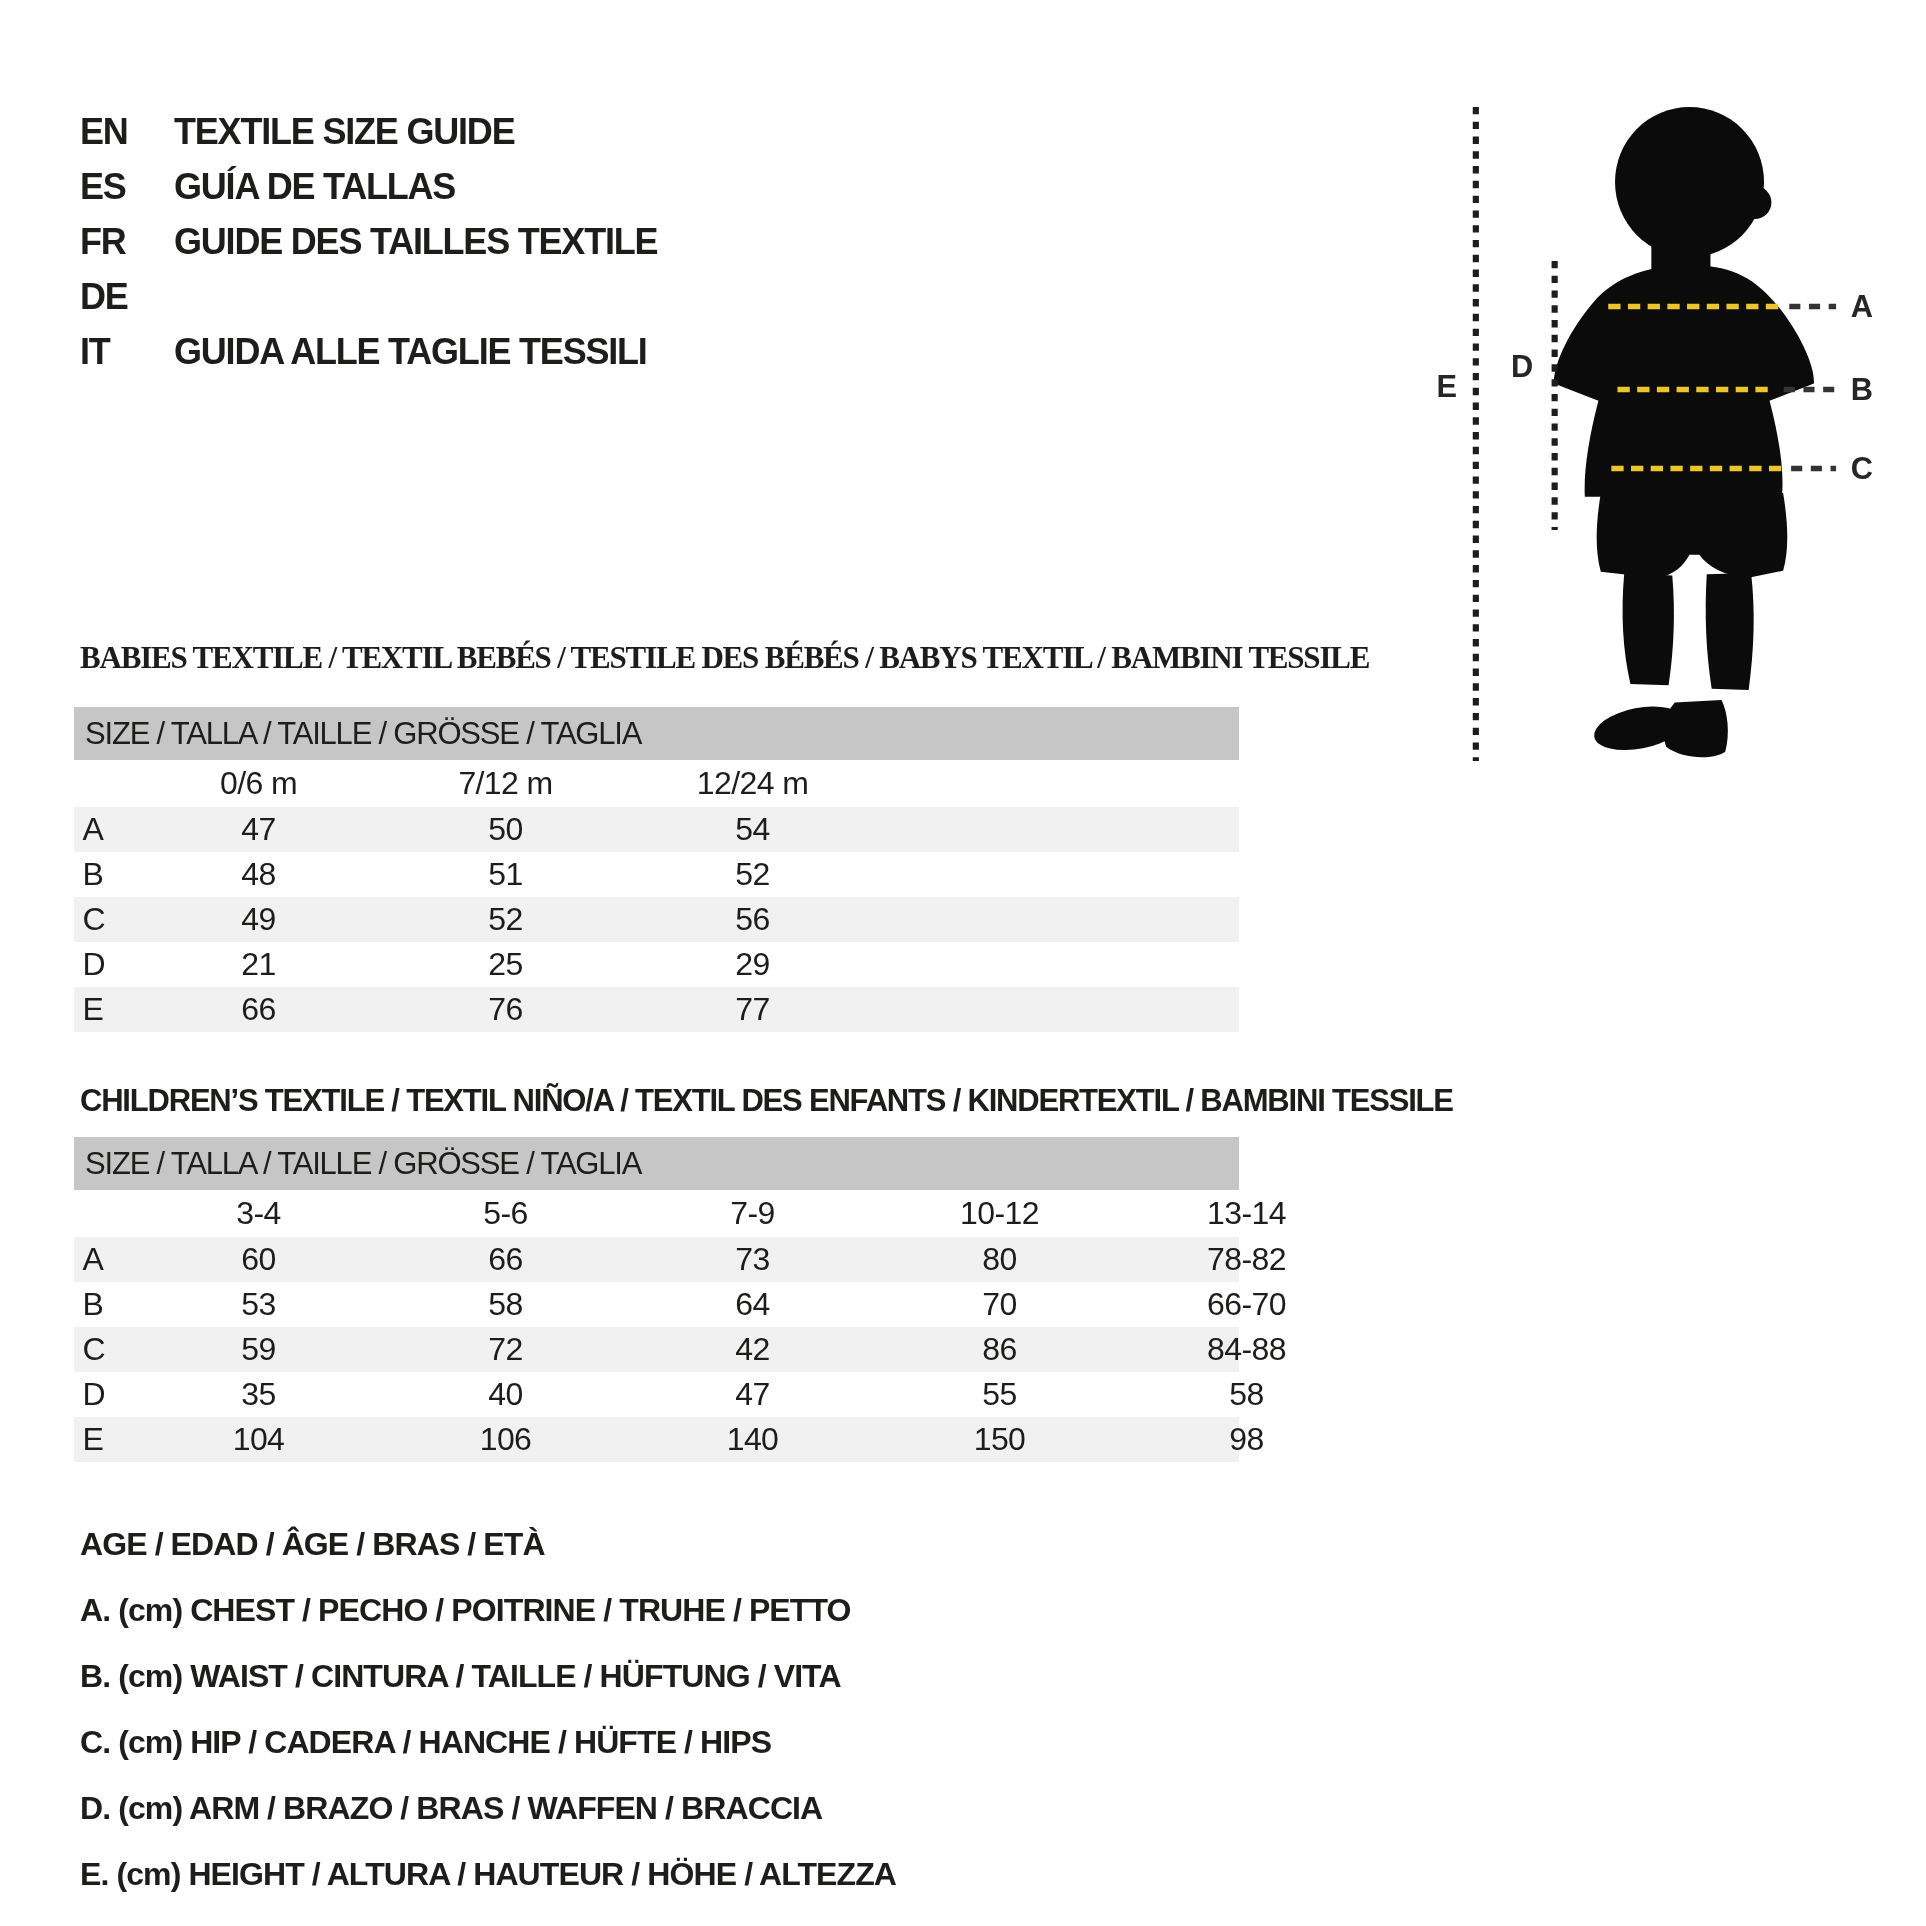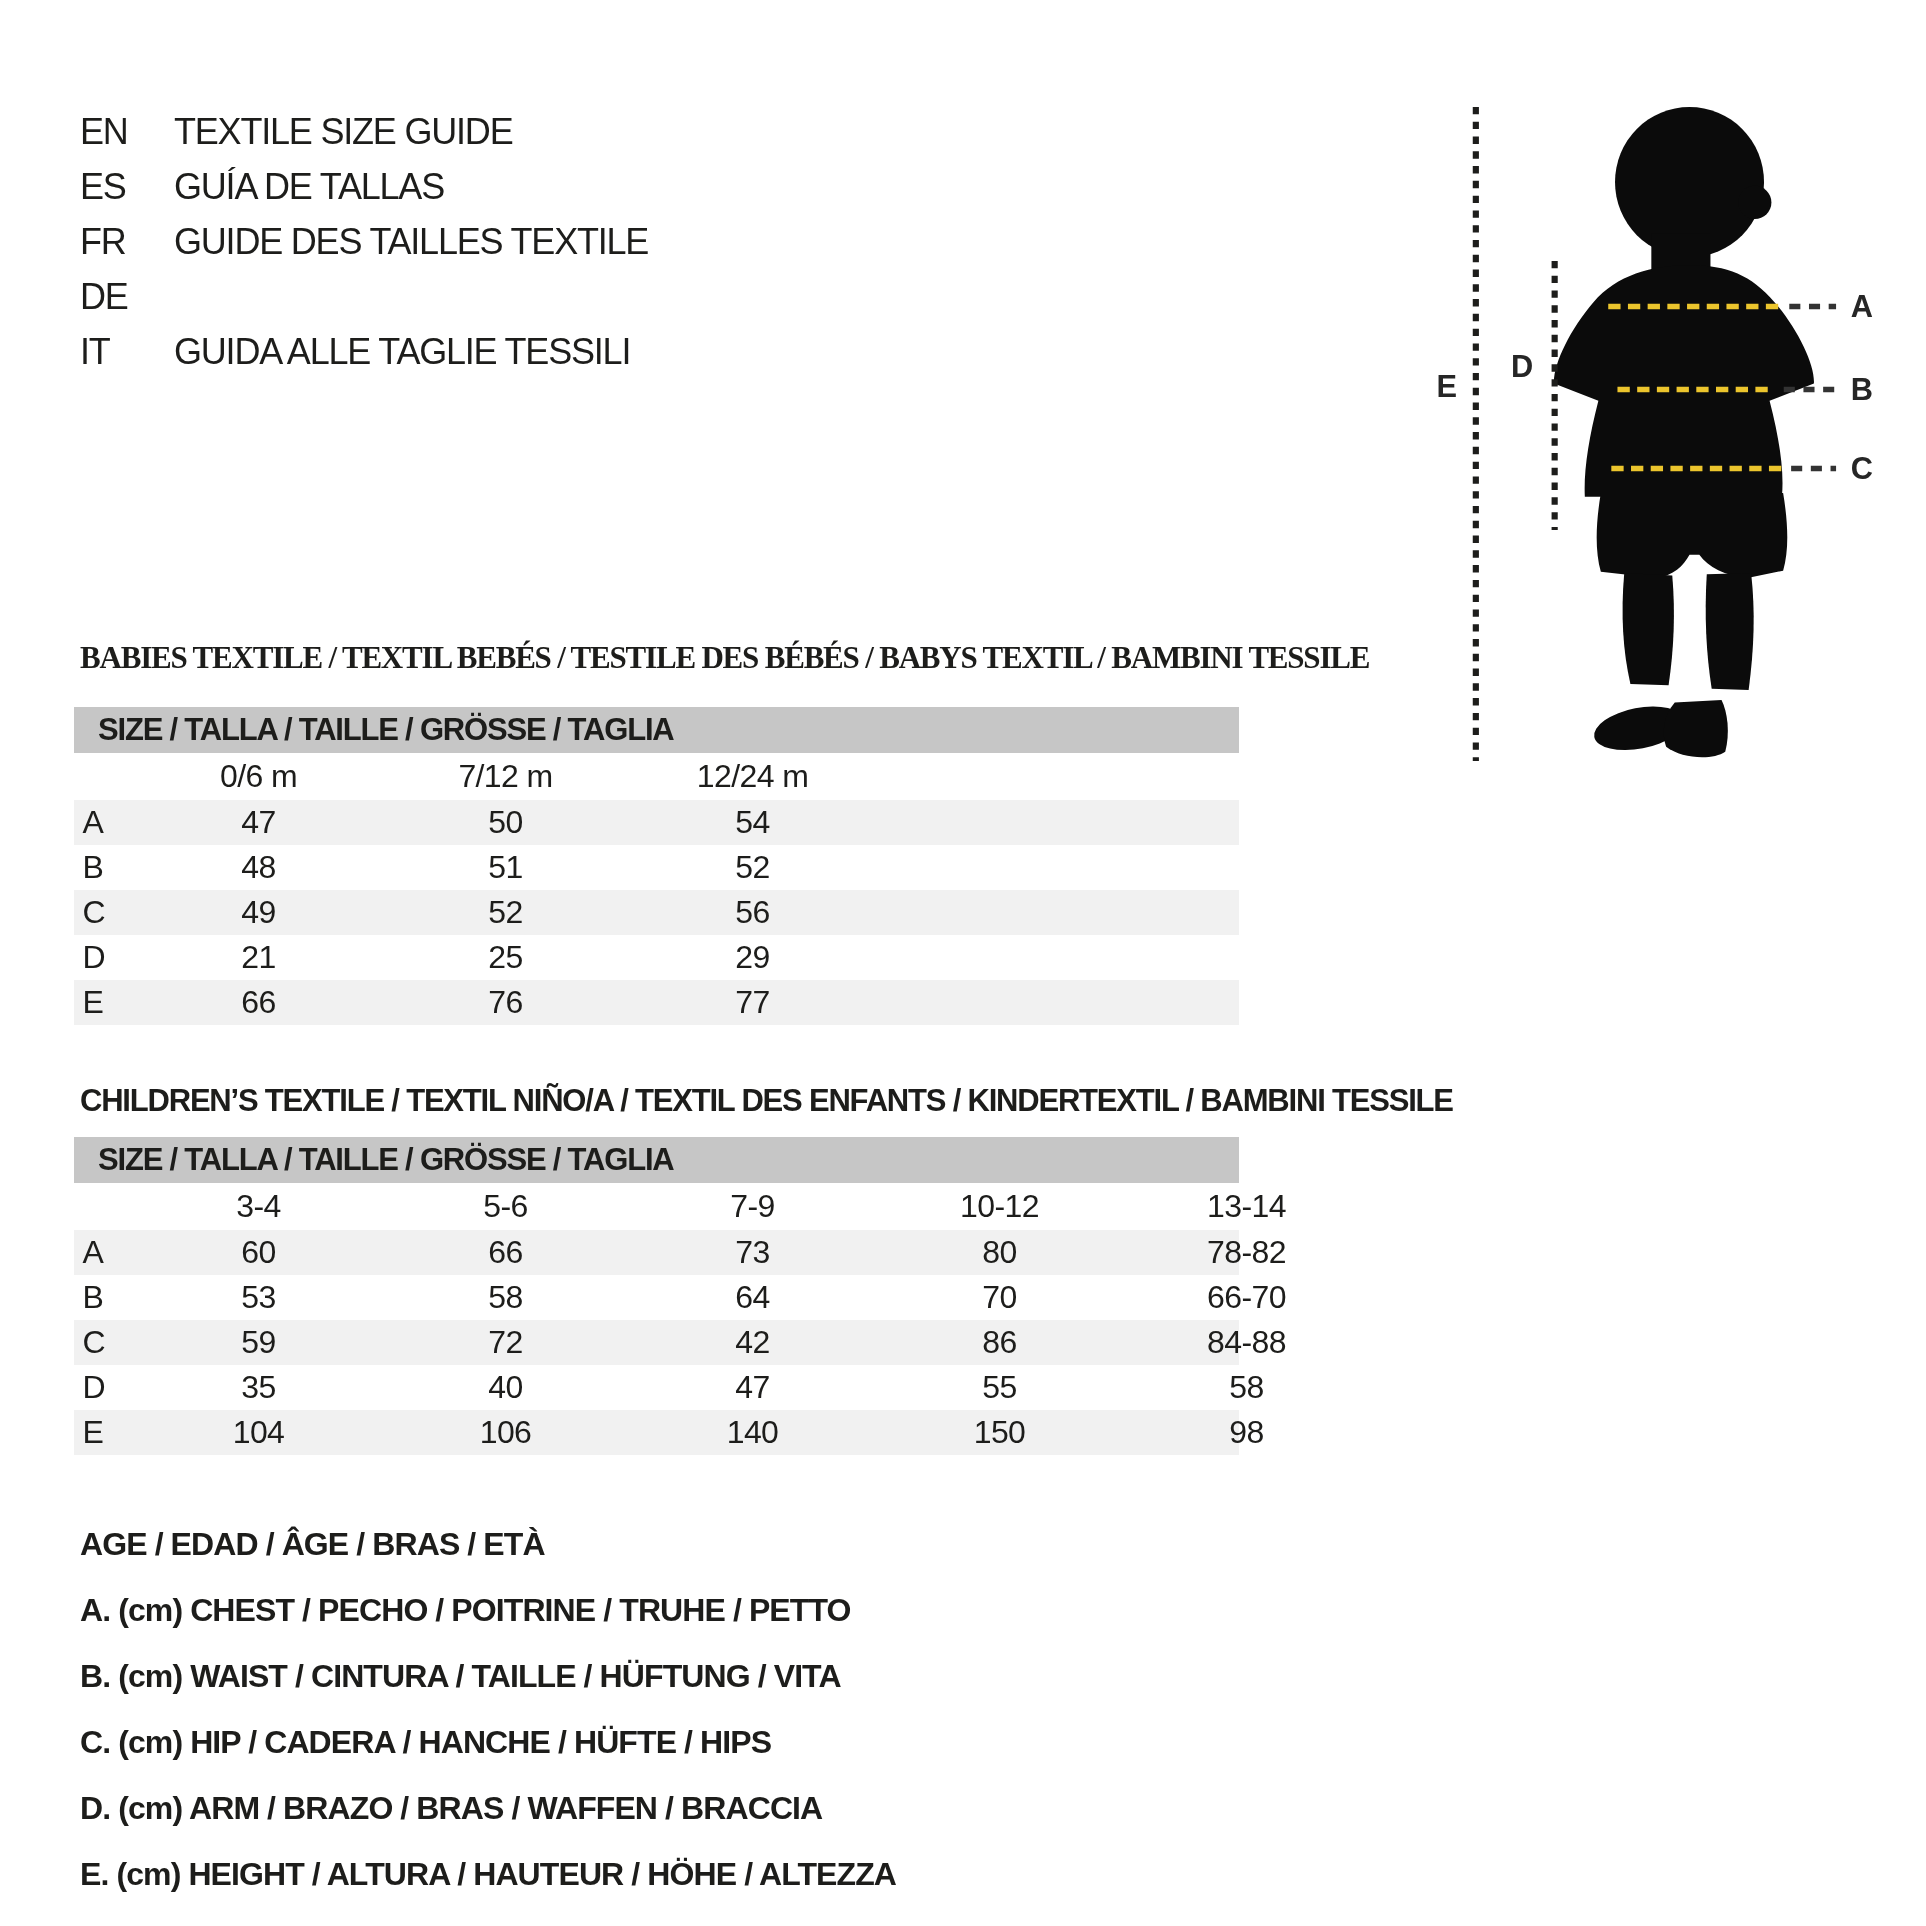--- a/index.html
+++ b/index.html
@@ -6,38 +6,38 @@
   .page{
     position:relative;
     width:1926px;height:1926px;
     background:#ffffff;
     color:#1d1d1b;
     font-family:"Liberation Sans","DejaVu Sans",sans-serif;
     overflow:hidden;
   }
   
   .lang-block{position:absolute;left:80px;top:104px;}
-  .lang-row{display:flex;height:55px;align-items:center;font-size:36px;font-weight:400;letter-spacing:-1.2px;}
+  .lang-row{display:flex;height:55px;align-items:center;font-size:36px;font-weight:700;letter-spacing:-1.2px;}
   .lang-code{width:94px;flex:0 0 94px;}
   
   .section-title{
     position:absolute;left:80px;
     font-size:31px;font-weight:700;letter-spacing:-1.2px;white-space:nowrap;
   }
   .babies-title{top:640px;font-family:Liberation Serif, serif;}
   .children-title{top:1083px;text-align:right;}
   
   .size-table{position:absolute;left:74px;width:1165px;}
   .babies-table{top:707px;}
   .children-table{top:1137px;}
   .size-bar{
-    height:46px;background:#c6c6c6;
+    height:53px;background:#c6c6c6;
     display:flex;align-items:center;
-    padding-left:24px;box-sizing:border-box;
-    font-size:31px;font-weight:700;letter-spacing:-1.2px;
+    padding-left:11px;box-sizing:border-box;
+    font-size:31px;font-weight:400;letter-spacing:-1.2px;
   }
   .grid-row{display:grid;align-items:center;gap:24px;}
   .cols3{grid-template-columns:49px repeat(3,223px) 1fr;}
   .cols5{grid-template-columns:49px repeat(5,223px) 1fr;}
   .colhead-row{height:47px;font-size:32px;letter-spacing:-0.6px;}
   .data-row{height:45px;font-size:32px;letter-spacing:-0.6px;}
   .data-row.stripe{background:#f1f1f1;}
   .cell{text-align:center;}
   .cell.lab{text-align:left;padding-left:8.6px;}
   

